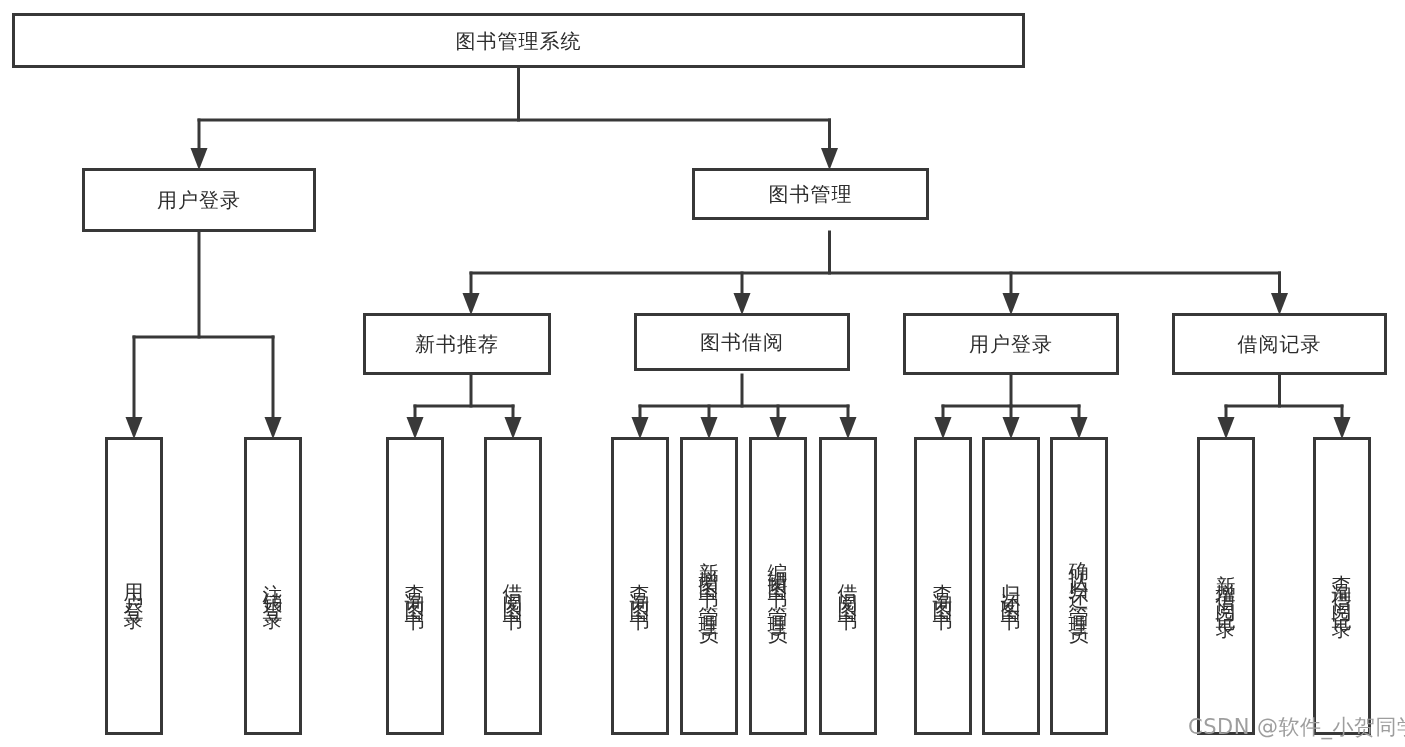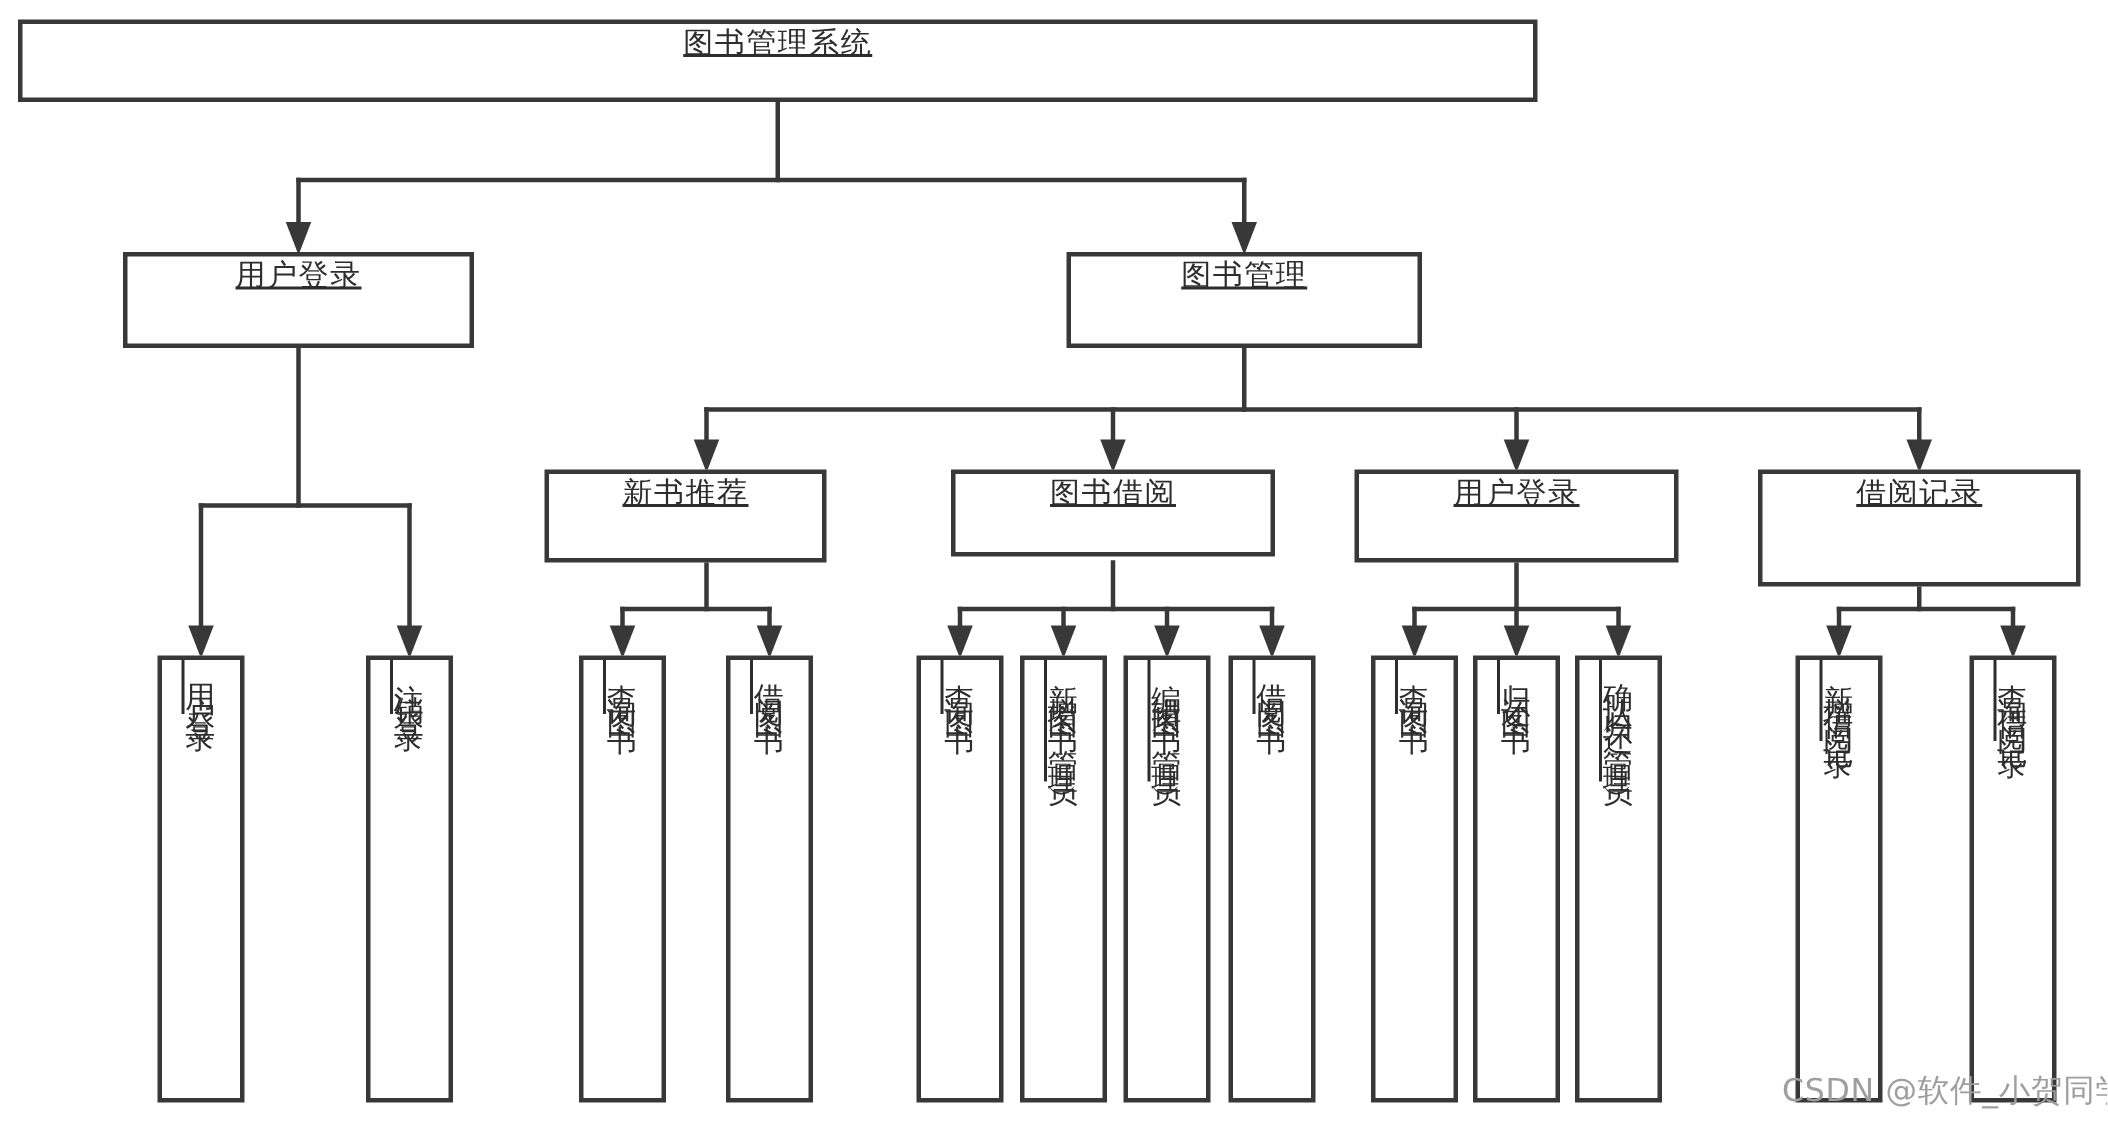--- a/index.html
+++ b/index.html
@@ -5,23 +5,22 @@
   html,body{margin:0;padding:0;background:#ffffff;}
   .canvas{
     position:relative;width:1405px;height:747px;background:var(--bg,#fff);
     font-family:"DejaVu Sans","Liberation Sans",sans-serif;overflow:hidden;
   }
   .connectors{position:absolute;left:0;top:0;}
   .node{
     position:absolute;box-sizing:border-box;
     background:var(--fill,#ffffff);
     border:3px solid var(--border,#383838);
-    display:flex;align-items:flex-start;justify-content:center;
+    display:flex;align-items:center;justify-content:center;
     color:var(--text,#2d2d2d);
-    text-decoration:underline;
   }
   .node .label{
     font-size:20px;letter-spacing:1px;white-space:nowrap;line-height:1.2;
   }
   .node.vertical .label{
     writing-mode:vertical-rl;text-orientation:mixed;
     letter-spacing:9px;line-height:1;
   }
   .watermark{
     position:absolute;left:1188px;top:713px;
@@ -86,33 +85,33 @@
       <line x1="1342" y1="406" x2="1342" y2="425" stroke="#383838" stroke-width="3" stroke-linecap="square"></line>
       <polygon points="1333.5,417 1350.5,417 1342,439" fill="#383838"></polygon>
     </svg>
   <div id="nodes">
       <div class="node" style="left: 12px; top: 13px; width: 1013px; height: 55px;">
         <span class="label">图书管理系统</span>
       </div>
       <div class="node" style="left: 82px; top: 168px; width: 234px; height: 64px;">
         <span class="label">用户登录</span>
       </div>
-      <div class="node" style="left: 711px; top: 168px; width: 237px; height: 64px;">
+      <div class="node" style="left: 692px; top: 168px; width: 237px; height: 52px;">
         <span class="label">图书管理</span>
       </div>
       <div class="node" style="left: 363px; top: 313px; width: 188px; height: 62px;">
         <span class="label">新书推荐</span>
       </div>
       <div class="node" style="left: 634px; top: 313px; width: 216px; height: 58px;">
         <span class="label">图书借阅</span>
       </div>
       <div class="node" style="left: 903px; top: 313px; width: 216px; height: 62px;">
         <span class="label">用户登录</span>
       </div>
-      <div class="node" style="left: 1172px; top: 313px; width: 215px; height: 78px;">
+      <div class="node" style="left: 1172px; top: 313px; width: 215px; height: 62px;">
         <span class="label">借阅记录</span>
       </div>
       <div class="node vertical" style="left: 105px; top: 437px; width: 58px; height: 298px;">
         <span class="label">用户登录</span>
       </div>
       <div class="node vertical" style="left: 244px; top: 437px; width: 58px; height: 298px;">
         <span class="label">注销登录</span>
       </div>
       <div class="node vertical" style="left: 386px; top: 437px; width: 58px; height: 298px;">
         <span class="label">查询图书</span>

